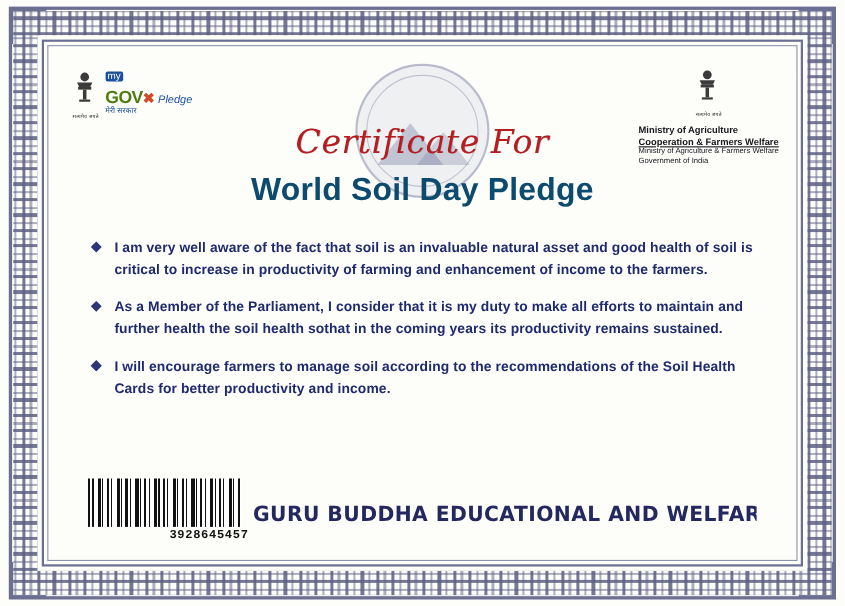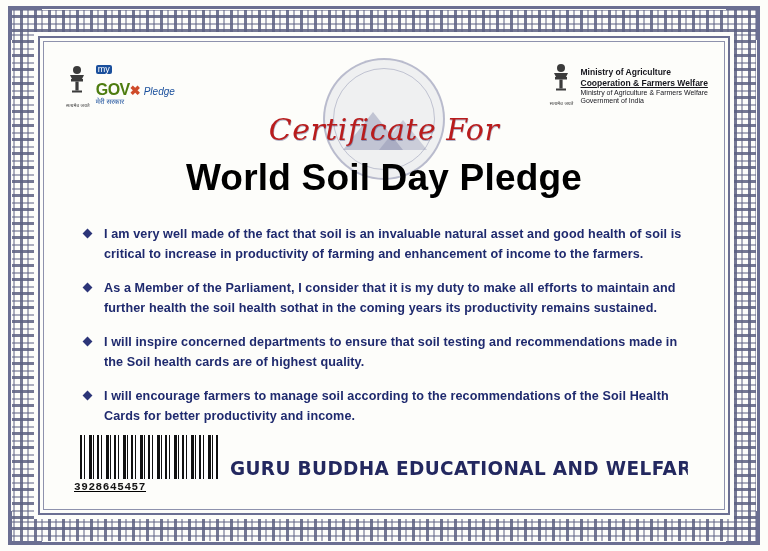--- a/index.html
+++ b/index.html
@@ -162,22 +162,23 @@
   .mygov-hindi {
     font-size: 7px;
     color: #1a4f9c;
   }
 
   .logo-right {
     position: absolute;
     right: 8px;
     top: 10px;
     display: flex;
-    align-items: flex-end;
+    align-items: center;
     gap: 7px;
+    flex-direction: column;
   }
   .ministry-text {
     line-height: 1.25;
     color: #16161d;
   }
   .ministry-text .m1 { font-size: 8.5px; font-weight: bold; }
   .ministry-text .m2 { font-size: 8.5px; font-weight: bold; text-decoration: underline; }
   .ministry-text .m3 { font-size: 7px; }
   .ministry-text .m4 { font-size: 7px; }
 
@@ -230,22 +231,22 @@
     font-family: "DejaVu Serif", serif;
     font-style: italic;
     font-size: 30px;
     color: #b91c1c;
     letter-spacing: 0.5px;
     text-shadow: 0.5px 0.5px 0 rgba(43,47,107,0.35);
   }
   .cert-title {
     font-family: "Liberation Sans", sans-serif;
     font-weight: bold;
-    font-size: 37px;
-    color: #000000;
+    font-size: 29px;
+    color: #0c4a6e;
     letter-spacing: 0.2px;
     margin-top: 10px;
   }
 
   
   .pledges {
     margin: 26px 26px 0 26px;
   }
   .pledge-item {
     position: relative;
@@ -275,22 +276,21 @@
     bottom: 8px;
   }
   .footer-row {
     display: flex;
     align-items: flex-end;
     gap: 4px;
   }
   .barcode-wrap {
     width: 152px;
     flex: none;
-    text-align: left;
-    text-decoration: underline;
+    text-align: right;
   }
   .barcode {
     height: 44px;
     width: 140px;
     margin: 0 auto;
     background-image: repeating-linear-gradient(90deg,
       #111 0px, #111 2px, #fff 2px, #fff 4px,
       #111 4px, #111 5px, #fff 5px, #fff 9px,
       #111 9px, #111 12px, #fff 12px, #fff 13px,
       #111 13px, #111 14px, #fff 14px, #fff 17px);
@@ -384,29 +384,28 @@
     </div>
 
     <div class="title-block">
       <div class="cert-for">Certificate For</div>
       <div class="cert-title">World Soil Day Pledge</div>
     </div>
 
     <div class="pledges">
       <div class="pledge-item">
         <span class="bullet"></span>
-        <span>I am very well made of the fact that soil is an invaluable natural asset and good health of soil is critical to increase in productivity of farming and enhancement of income to the farmers.</span>
+        <span>I am very well aware of the fact that soil is an invaluable natural asset and good health of soil is critical to increase in productivity of farming and enhancement of income to the farmers.</span>
       </div>
       <div class="pledge-item">
         <span class="bullet"></span>
         <span>As a Member of the Parliament, I consider that it is my duty to make all efforts to maintain and further health the soil health sothat in the coming years its productivity remains sustained.</span>
       </div>
       <div class="pledge-item">
         <span class="bullet"></span>
-        <span>I will inspire concerned departments to ensure that soil testing and recommendations made in the Soil health cards are of highest quality.</span>
       </div>
       <div class="pledge-item">
         <span class="bullet"></span>
         <span>I will encourage farmers to manage soil according to the recommendations of the Soil Health Cards for better productivity and income.</span>
       </div>
     </div>
 
     <div class="footer">
       <div class="footer-row">
         <div class="barcode-wrap">

